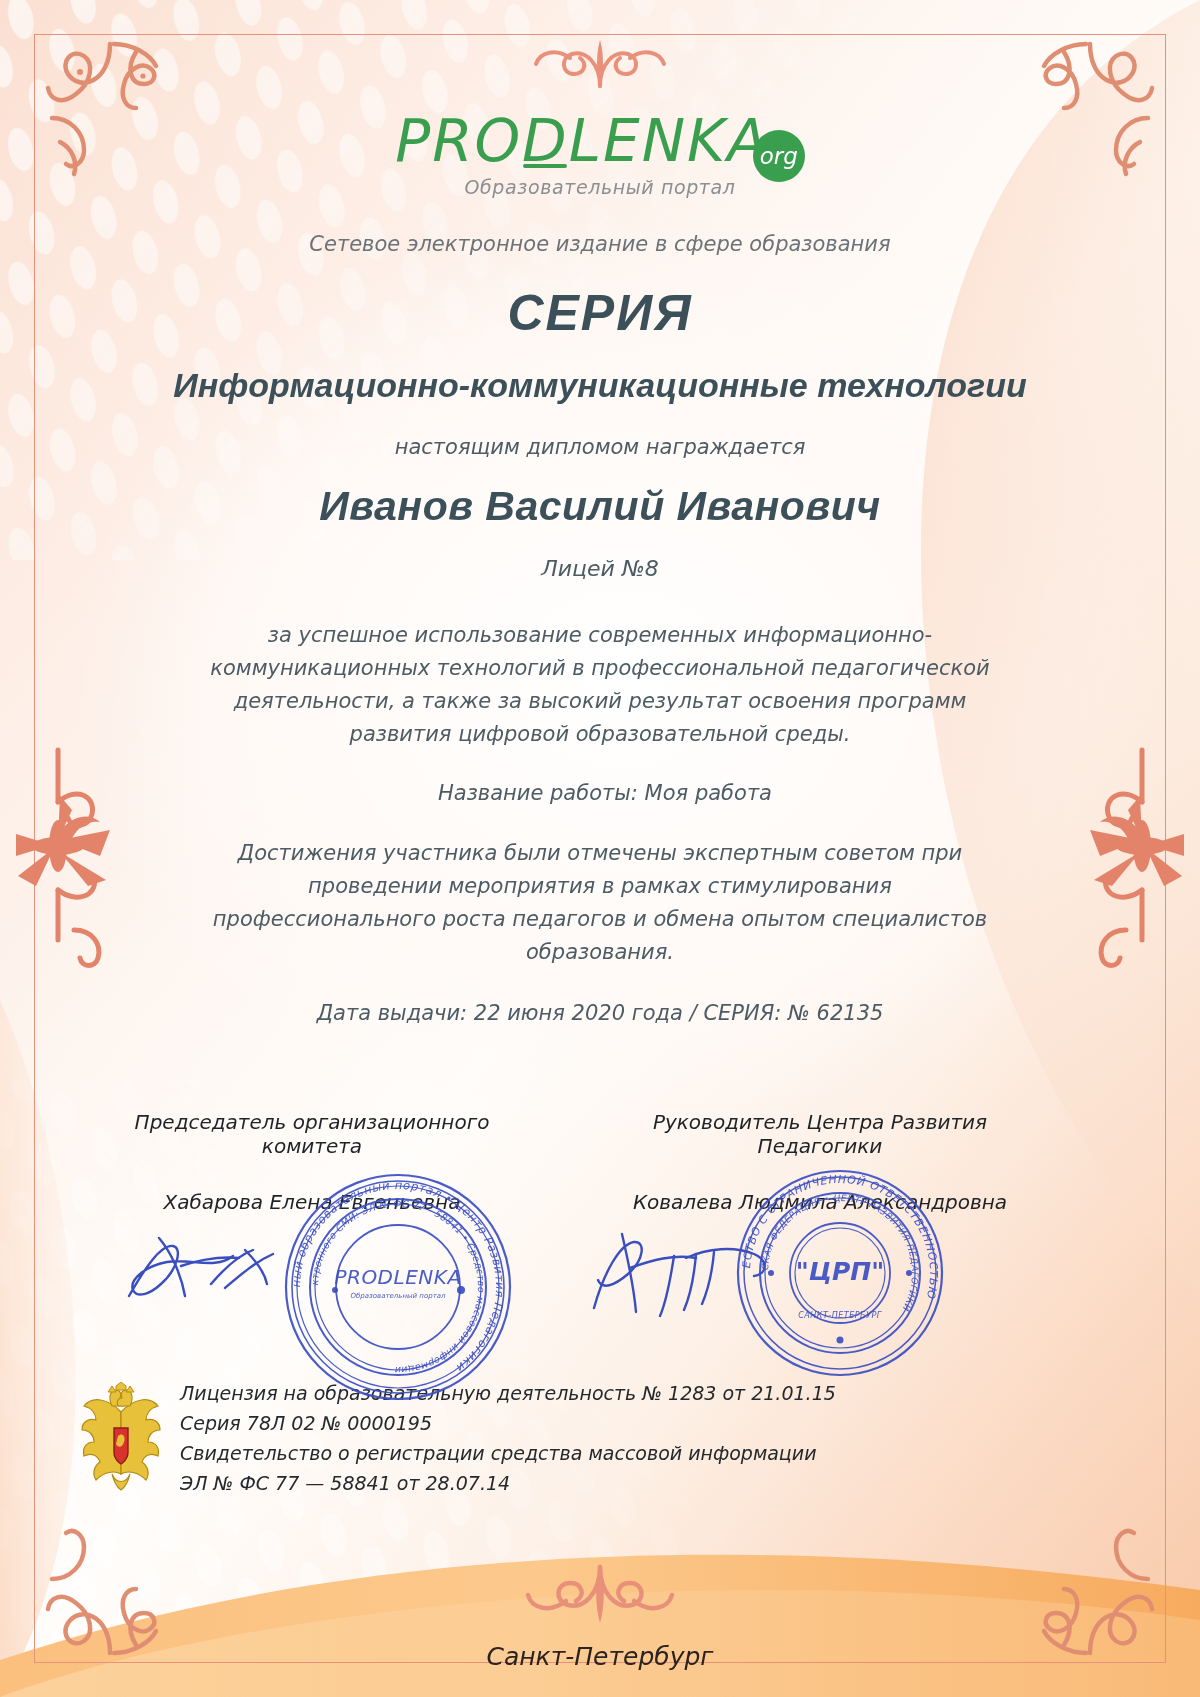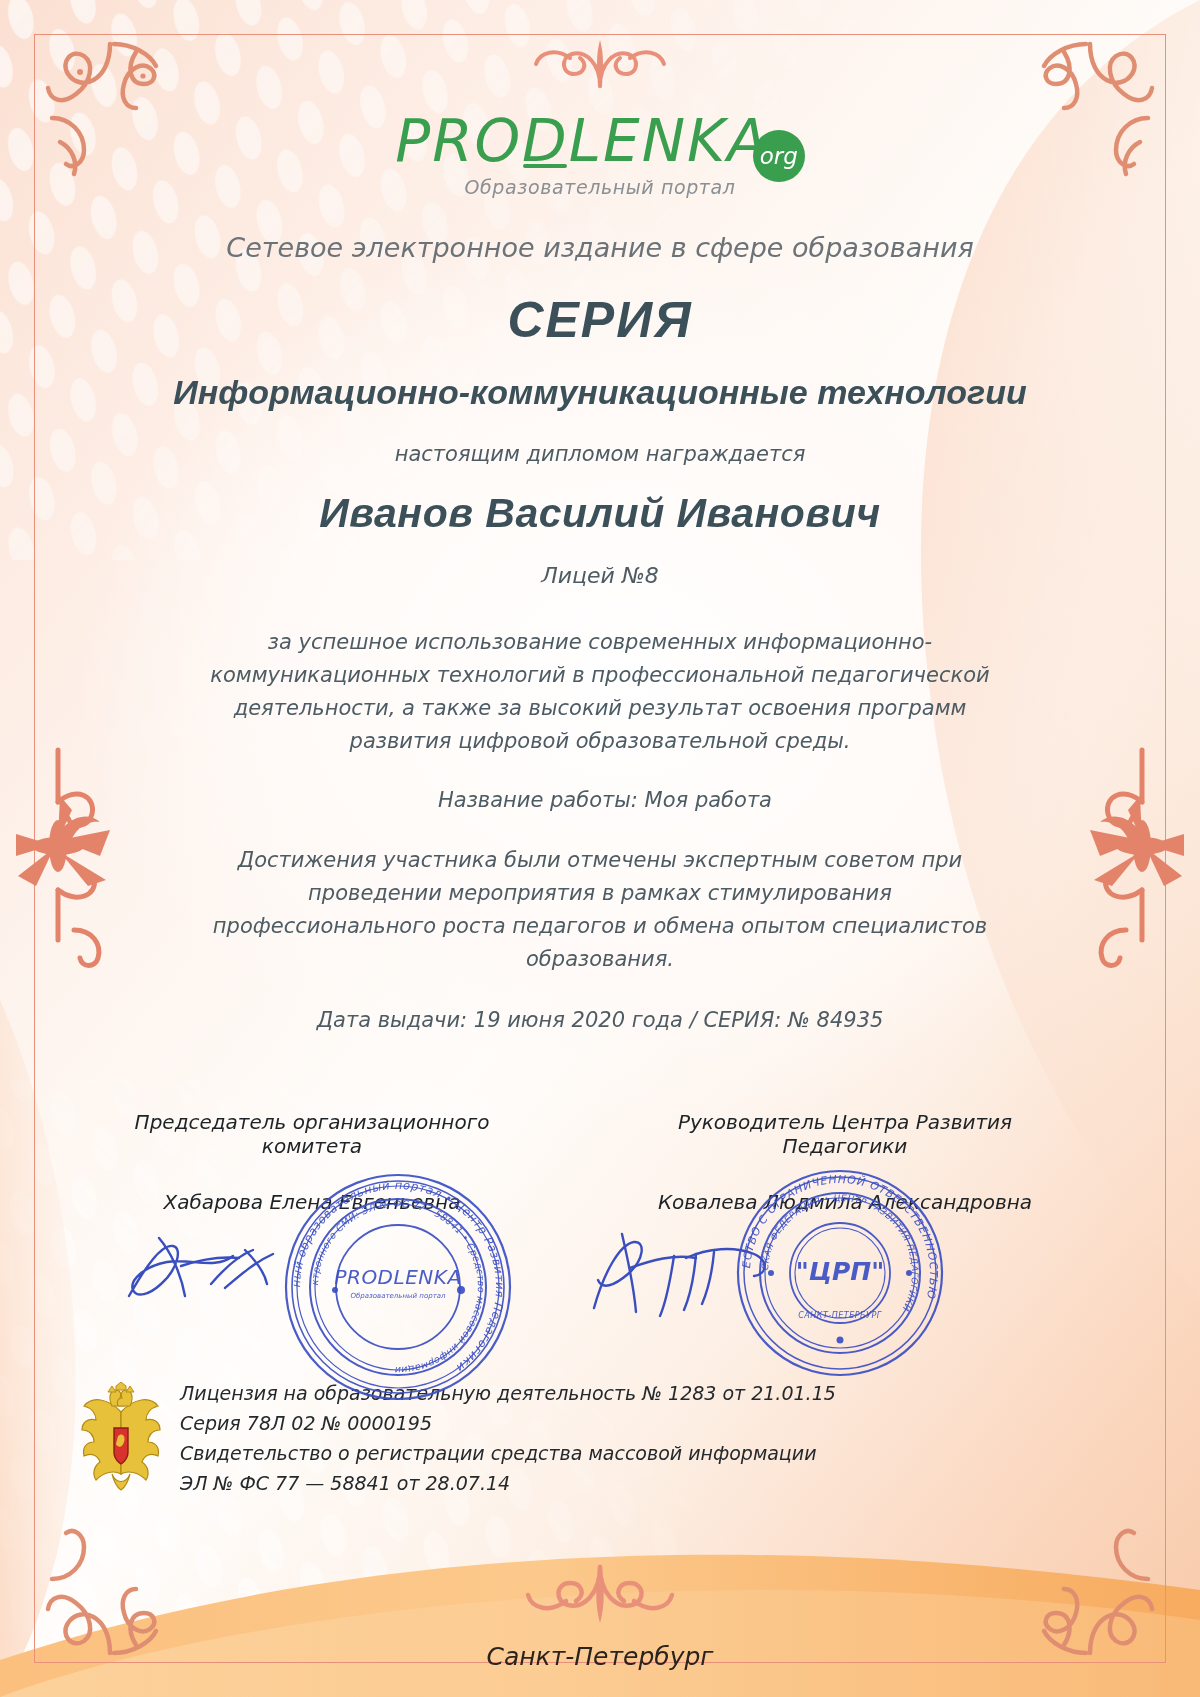--- a/index.html
+++ b/index.html
@@ -60,21 +60,21 @@
     display:flex;align-items:center;justify-content:center;
     font-size:23px;font-family:"DejaVu Sans",sans-serif;
     margin-left:-16px;margin-bottom:-12px;position:relative;z-index:2;
   }
   .logo-sub{
     font-size:19px;color:#8a8f94;letter-spacing:.6px;margin-top:6px;
     font-family:"DejaVu Sans",sans-serif;
   }
 
   .edition{
-    font-size:27px;color:#6b7378;margin-top:34px;font-family:"DejaVu Sans",sans-serif;
+    font-size:21px;color:#6b7378;margin-top:34px;font-family:"DejaVu Sans",sans-serif;
   }
   .doc-title{
     font-size:50px;font-weight:bold;color:#3c5059;letter-spacing:2px;
     margin-top:28px;font-family:"Liberation Sans",sans-serif;
   }
   .nomination{
     font-size:34px;font-weight:bold;color:#3c5059;margin-top:24px;
     font-family:"Liberation Sans",sans-serif;
   }
   .awarded-line{
@@ -99,21 +99,21 @@
     font-family:"DejaVu Sans",sans-serif;
   }
   .issue-line{
     font-size:21px;color:#4d5c64;margin-top:32px;font-family:"DejaVu Sans",sans-serif;
   }
 
   
   .sig-block{position:absolute;left:0;top:1095px;width:1200px;z-index:6;}
   .sig-col{position:absolute;text-align:center;margin-top:15px;}
   .sig-left{left:97px;top:0;width:430px;}
-  .sig-right{left:630px;top:0;width:430px;}
+  .sig-right{left:605px;top:0;width:430px;}
   .sig-role{font-size:20px;color:#1d2326;font-family:"DejaVu Sans",sans-serif;}
   .sig-name{font-size:20px;color:#1d2326;margin-top:32px;font-family:"DejaVu Sans",sans-serif;}
 
   .seal{position:absolute;z-index:7;}
   .seal-left{left:283px;top:1172px;}
   .seal-right{left:735px;top:1168px;}
   .signature-mark{position:absolute;z-index:8;}
   .sign-left{left:115px;top:1222px;}
   .sign-right{left:578px;top:1216px;}
 
@@ -299,21 +299,21 @@
 
     <div class="edition">Сетевое электронное издание в сфере образования</div>
     <div class="doc-title">СЕРИЯ</div>
     <div class="nomination">Информационно-коммуникационные технологии</div>
     <div class="awarded-line">настоящим дипломом награждается</div>
     <div class="recipient">Иванов Василий Иванович</div>
     <div class="org">Лицей №8</div>
     <div class="body-text">за успешное использование современных информационно-коммуникационных технологий в профессиональной педагогической деятельности, а также за высокий результат освоения программ развития цифровой образовательной среды.</div>
     <div class="work-title">Название работы: Моя работа</div>
     <div class="note-text">Достижения участника были отмечены экспертным советом при проведении мероприятия в рамках стимулирования профессионального роста педагогов и обмена опытом специалистов образования.</div>
-    <div class="issue-line">Дата выдачи: 19 июня 2020 года / СЕРИЯ: № 84935</div>
+    <div class="issue-line">Дата выдачи: 22 июня 2020 года / СЕРИЯ: № 62135</div>
 
   </div>
 
   <div class="sig-block">
     <div class="sig-col sig-left">
       <div class="sig-role">Председатель организационного комитета</div>
       <div class="sig-name">Хабарова Елена Евгеньевна</div>
     </div>
     <div class="sig-col sig-right">
       <div class="sig-role">Руководитель Центра Развития Педагогики</div>

